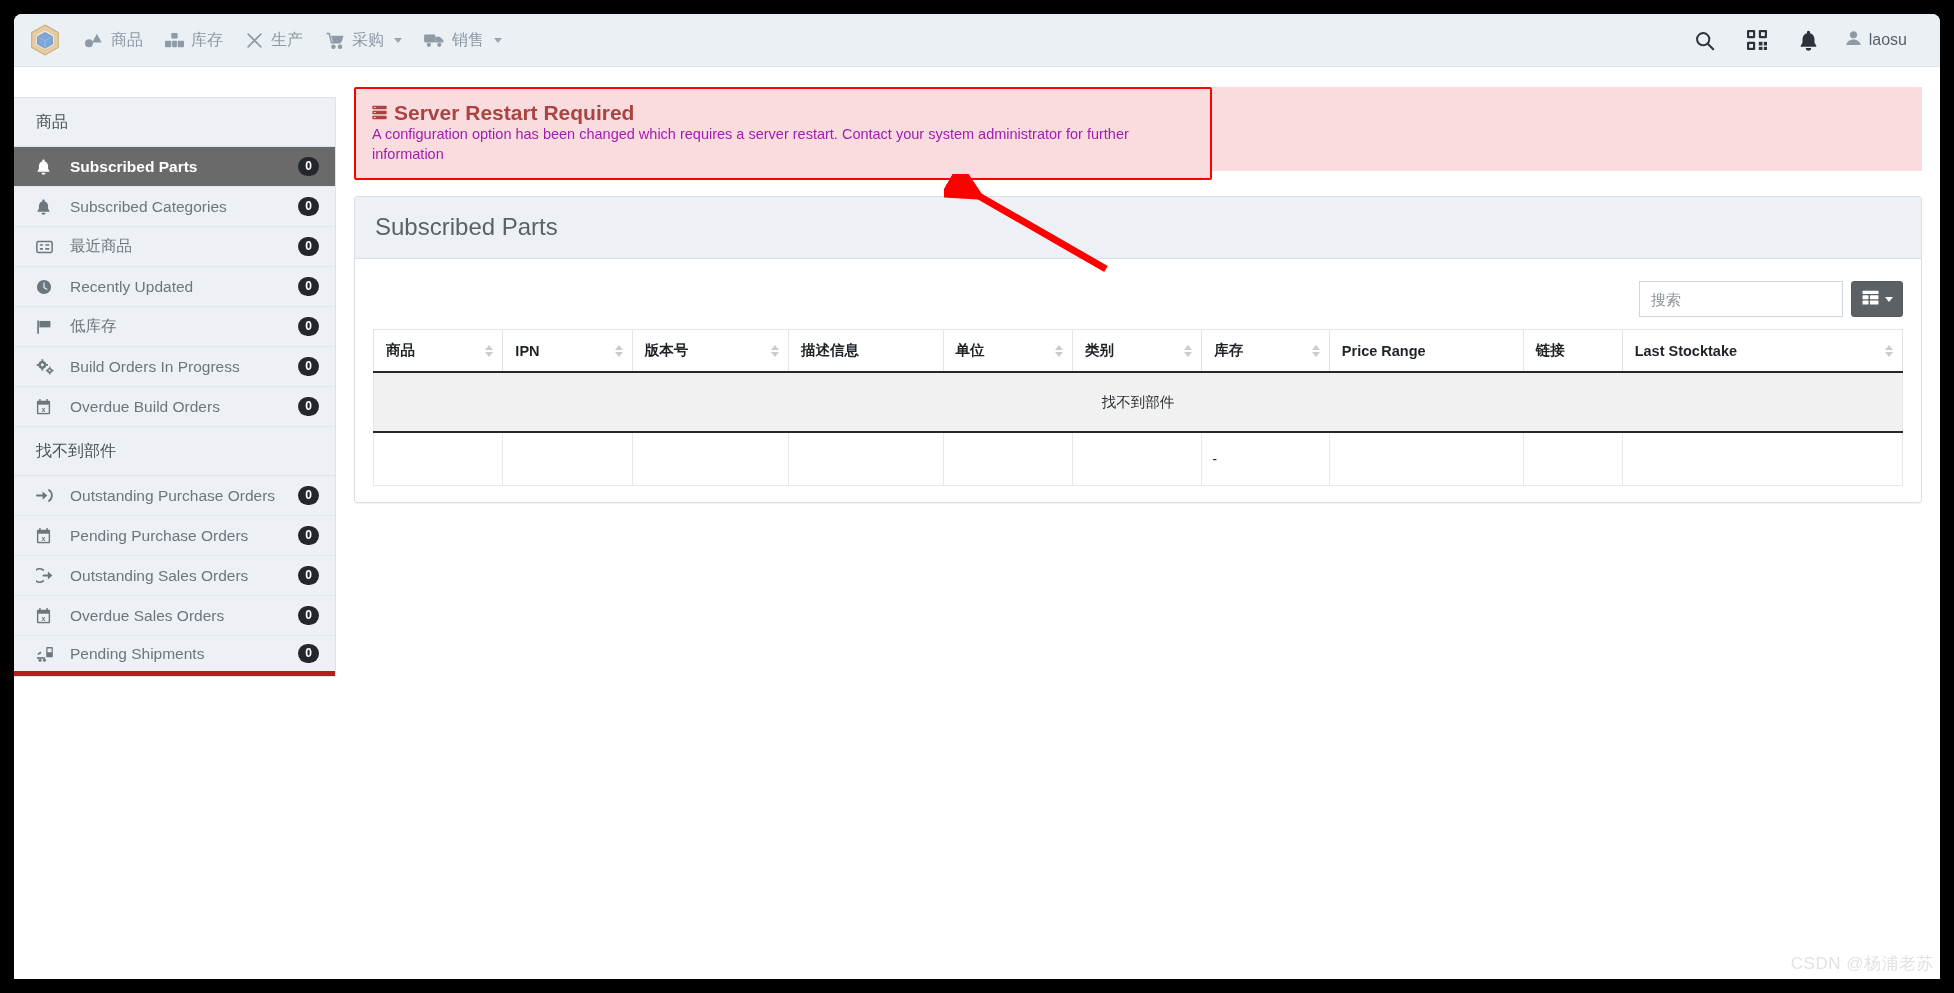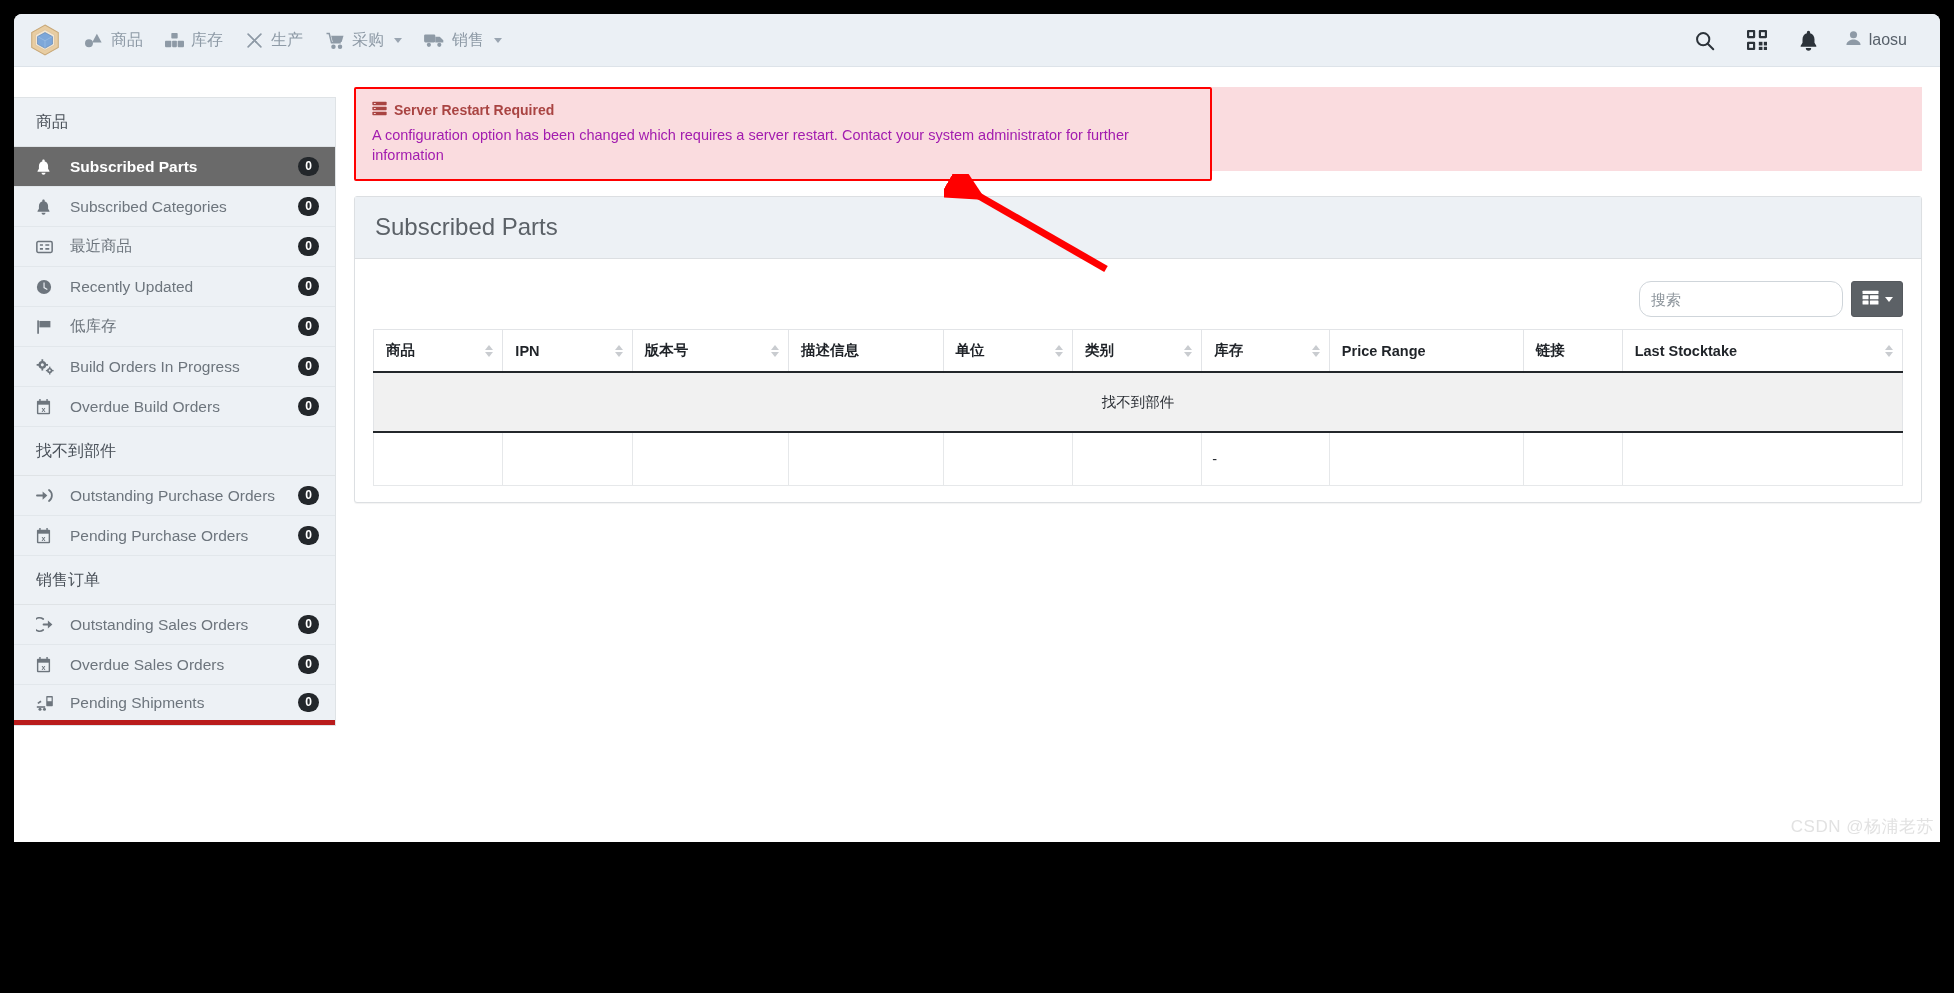--- a/index.html
+++ b/index.html
@@ -14,21 +14,21 @@
     font-family: "Liberation Sans", "DejaVu Sans", sans-serif;
     overflow: hidden;
     position: relative;
   }
   
   #app-window {
     position: absolute;
     left: 14px;
     top: 14px;
     width: 1926px;
-    height: 828px;
+    height: 965px;
     background: #ffffff;
     border-radius: 8px 8px 0 0;
     overflow: hidden;
   }
   
   #navbar {
     position: absolute;
     left: 0; top: 0;
     width: 100%;
     height: 53px;
@@ -176,26 +176,25 @@
     top: 20px;
     width: 858px;
     background: #fadcdf;
     border: 2px solid #ff0000;
     box-sizing: border-box;
     padding: 12px 16px 14px 16px;
     border-radius: 2px;
   }
   #alert-banner .a-title {
     color: #a94442;
-    font-size: 14px;
+    font-size: 21px;
     font-weight: bold;
     display: flex;
     align-items: center;
     gap: 7px;
-    margin-bottom: 7px;
   }
   #alert-banner .a-text {
     color: #a21caf;
     font-size: 14.5px;
     line-height: 1.35;
   }
   
   #alert-row-filler {
     position: absolute;
     left: 858px;
@@ -233,21 +232,21 @@
     justify-content: flex-end;
     align-items: center;
     gap: 8px;
     margin-bottom: 12px;
   }
   .search-input {
     width: 204px;
     height: 36px;
     box-sizing: border-box;
     border: 1px solid #cfd5da;
-    border-radius: 12px;
+    border-radius: 0;
     padding: 0 11px;
     font-size: 15px;
     color: #0f766e;
     font-family: "Liberation Sans", sans-serif;
     background: #ffffff;
     outline: none;
   }
   .search-input::placeholder { color: #8d959c; }
   .cols-btn {
     height: 36px;
@@ -588,21 +587,20 @@
             <rect x="11.2" y="0" width="1.6" height="3.2"></rect>
             <rect x="0.6" y="2" width="14.8" height="15.2" rx="1.2"></rect>
             <rect x="2.2" y="6.4" width="11.6" height="9.2" fill="#edf1f5"></rect>
             <text x="8" y="14.3" font-size="8" font-weight="bold" text-anchor="middle" fill="#6d757d" font-family="Liberation Sans, sans-serif">x</text>
           </svg>
         </span>
         <span class="s-label">Pending Purchase Orders</span>
         <span class="badge">0</span>
       </div>
 
-      <div class="side-head">销售订单</div>
 
       <div class="side-row">
         <span class="s-ic">
           <svg width="17" height="15" viewBox="0 0 18 16" fill="none" stroke="currentColor" stroke-width="1.9" stroke-linecap="round">
             <path d="M7.6 2.2 a7 7 0 1 0 0 11.6"></path>
             <line x1="8" y1="8" x2="15" y2="8" stroke-width="2"></line>
             <polygon points="12.6,3.8 17.4,8 12.6,12.2" fill="currentColor" stroke="none"></polygon>
           </svg>
         </span>
         <span class="s-label">Outstanding Sales Orders</span>

